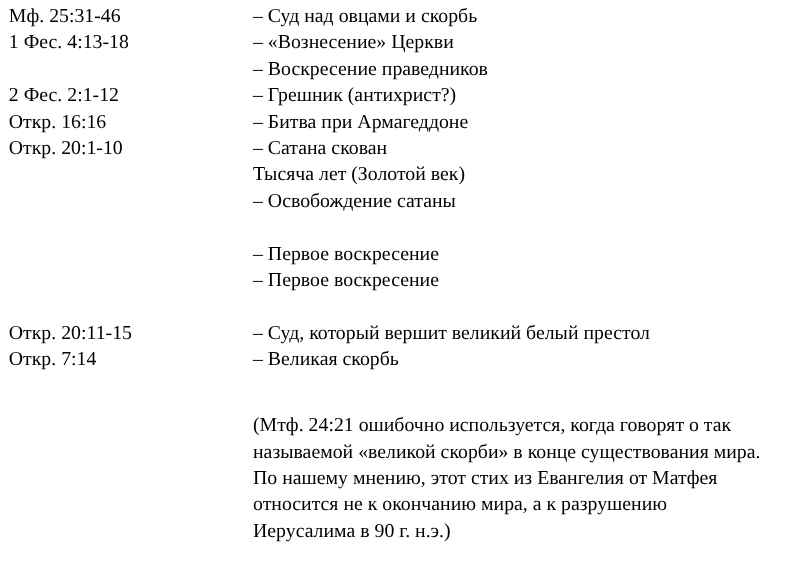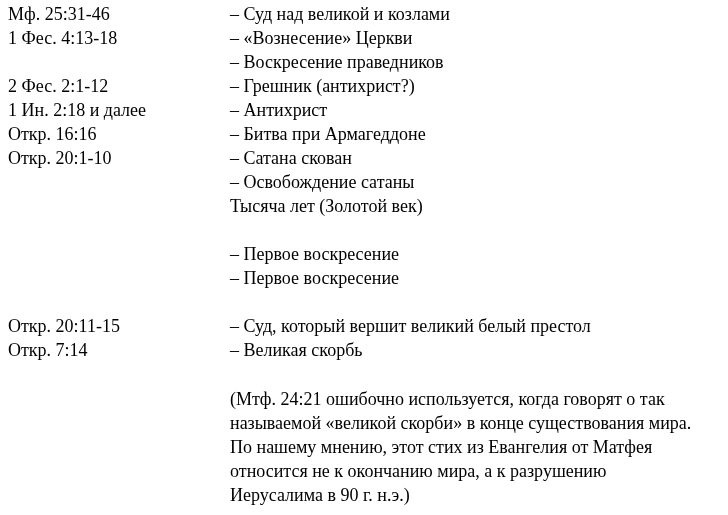--- a/index.html
+++ b/index.html
@@ -27,69 +27,65 @@
     white-space: nowrap;
   }
   .ref {
     width: 222px;
     flex: 0 0 222px;
   }
   .event {
     flex: 1 1 auto;
   }
   .note {
-    margin-top: 25px;
+    margin-top: 36px;
     margin-left: 222px;
   }
   .note-line {
     height: 24px;
     line-height: 24px;
     white-space: nowrap;
   }
 </style>
 </head>
 <body>
 
 <div class="doc">
 
   <div class="row">
     <span class="ref">Мф. 25:31-46</span>
-    <span class="event">– Суд над великой и козлами</span>
+    <span class="event">– Суд над овцами и скорбь</span>
   </div>
   <div class="row">
     <span class="ref">1 Фес. 4:13-18</span>
     <span class="event">– «Вознесение» Церкви</span>
   </div>
   <div class="row">
     <span class="ref"></span>
     <span class="event">– Воскресение праведников</span>
   </div>
   <div class="row">
     <span class="ref">2 Фес. 2:1-12</span>
     <span class="event">– Грешник (антихрист?)</span>
   </div>
   <div class="row">
-    <span class="ref">1 Ин. 2:18 и далее</span>
-    <span class="event">– Антихрист</span>
-  </div>
-  <div class="row">
     <span class="ref">Откр. 16:16</span>
     <span class="event">– Битва при Армагеддоне</span>
   </div>
   <div class="row">
     <span class="ref">Откр. 20:1-10</span>
     <span class="event">– Сатана скован</span>
   </div>
   <div class="row">
     <span class="ref"></span>
-    <span class="event">– Освобождение сатаны</span>
+    <span class="event">Тысяча лет (Золотой век)</span>
   </div>
   <div class="row">
     <span class="ref"></span>
-    <span class="event">Тысяча лет (Золотой век)</span>
+    <span class="event">– Освобождение сатаны</span>
   </div>
   <div class="row">
     <span class="ref"></span>
   </div>
   <div class="row">
     <span class="ref"></span>
     <span class="event">– Первое воскресение</span>
   </div>
   <div class="row">
     <span class="ref"></span>

